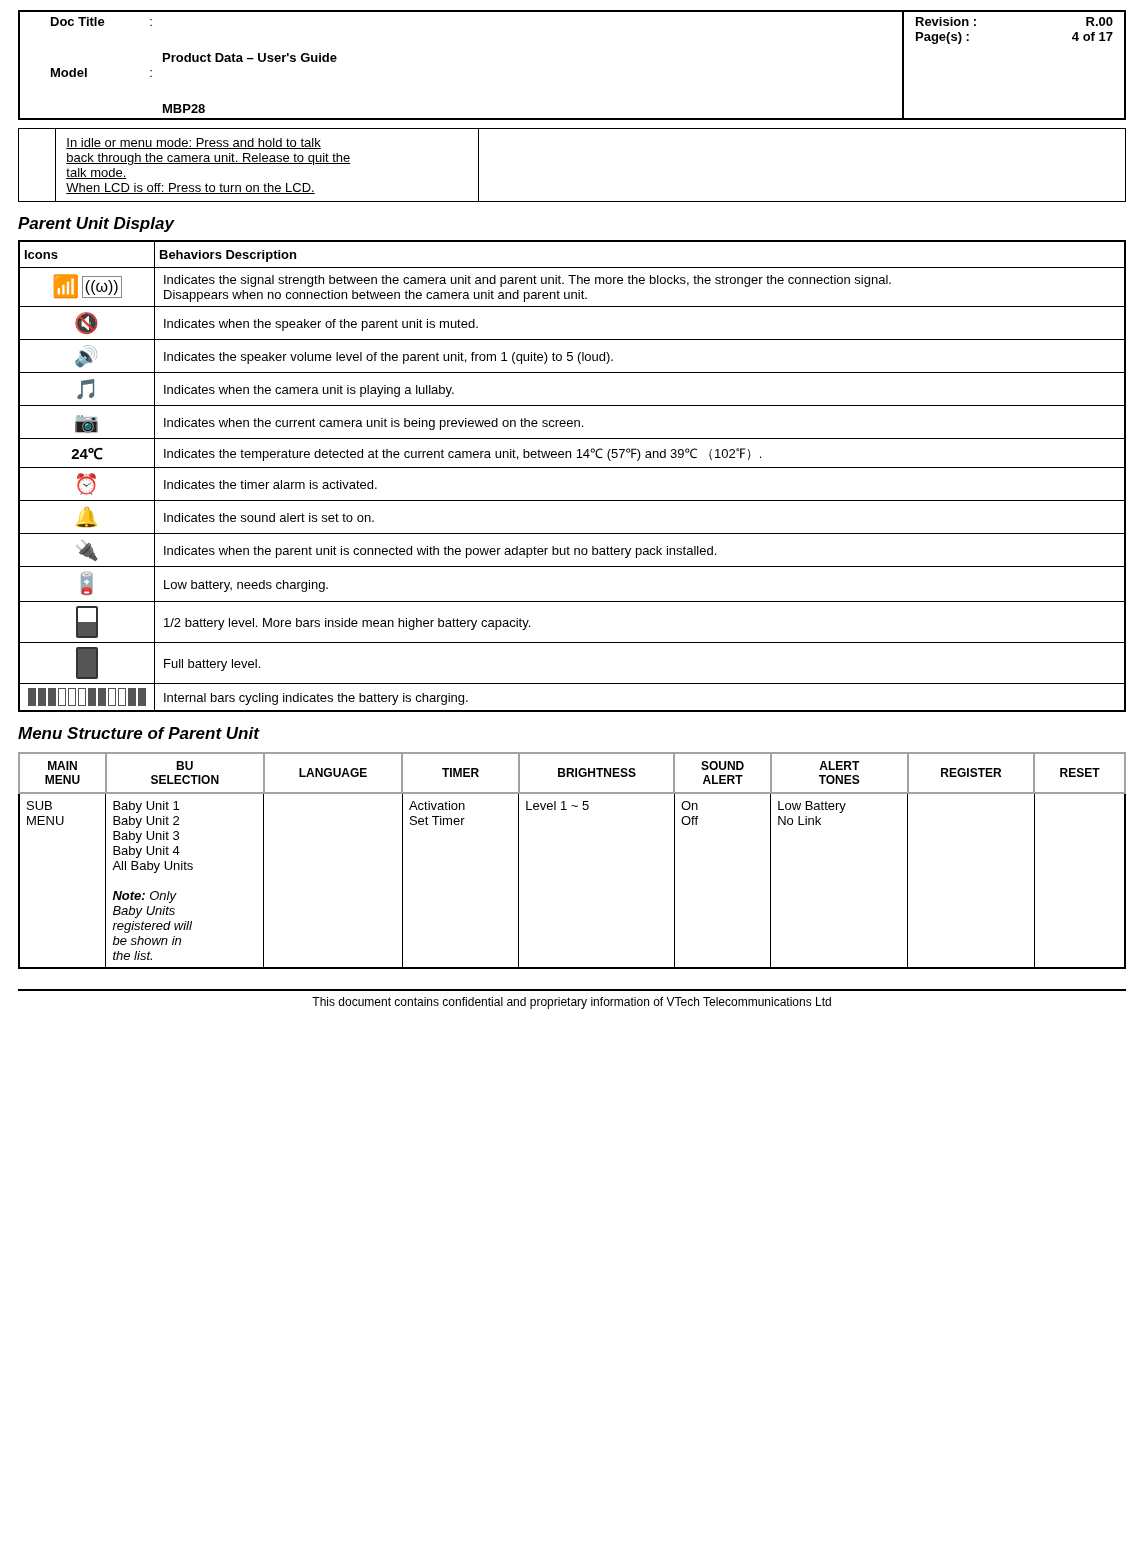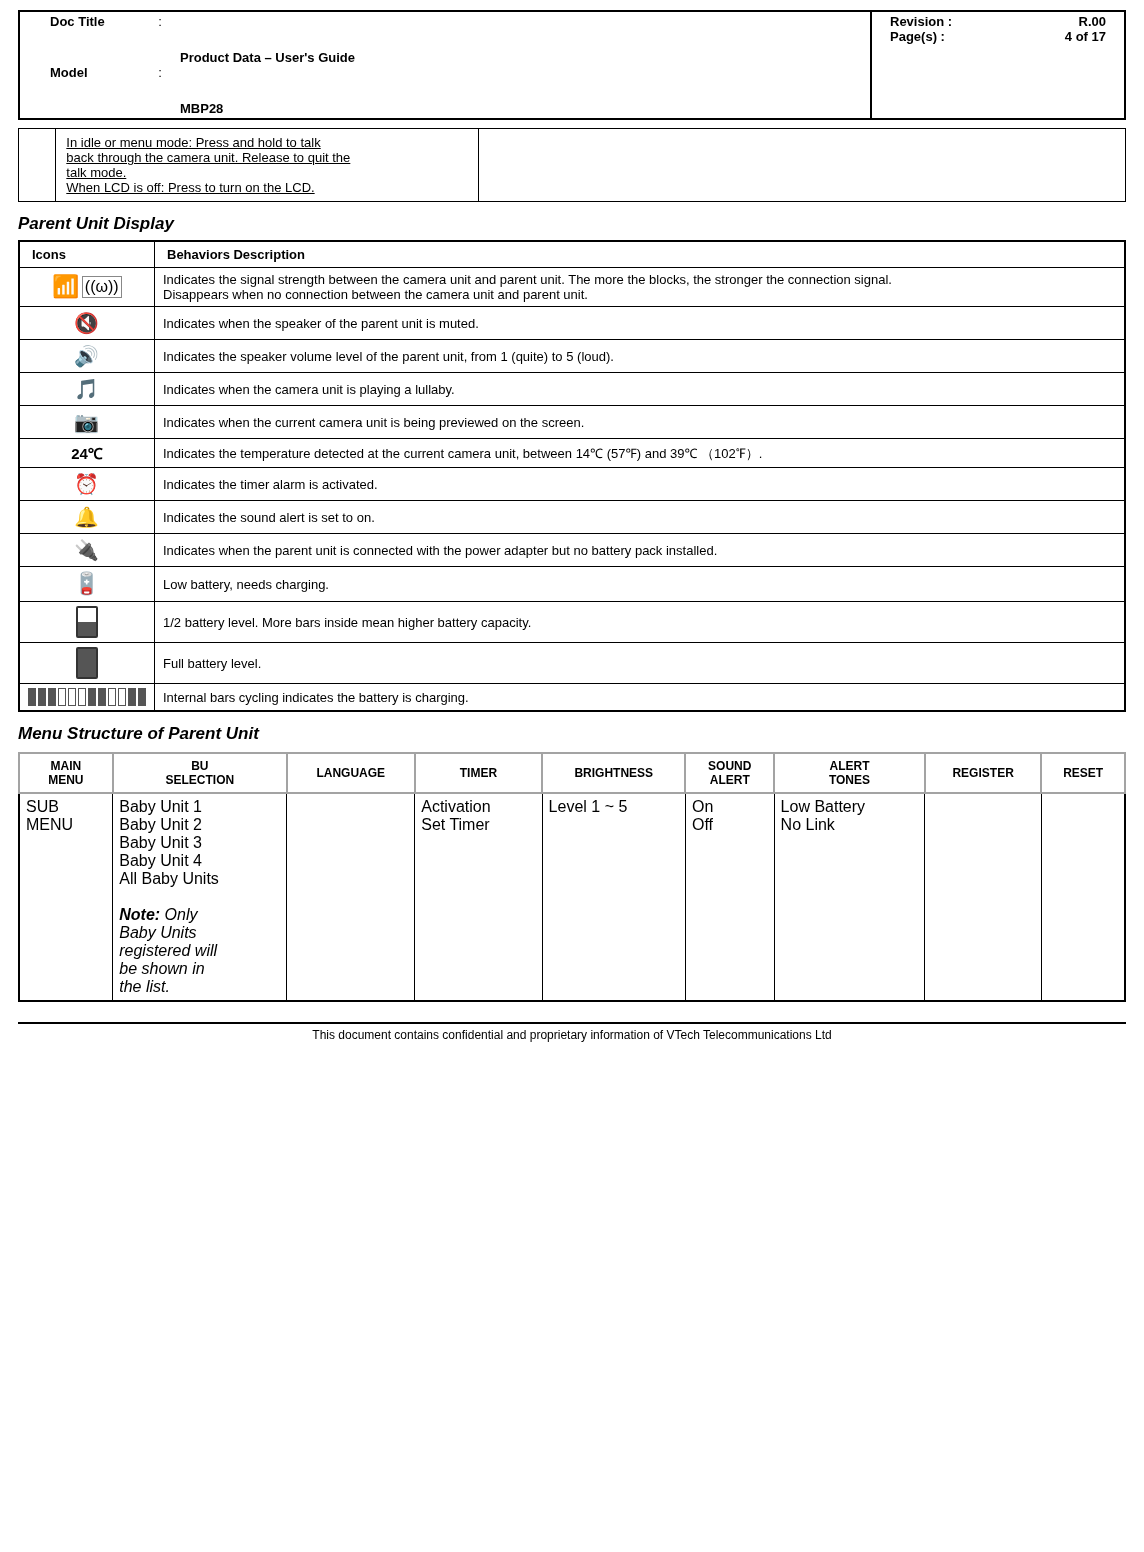--- a/index.html
+++ b/index.html
@@ -18,40 +18,40 @@
       border: 2px solid #000;
       margin: 10px 18px 8px 18px;
     }
     .doc-header-left {
       flex: 1;
       border-right: 2px solid #000;
       padding: 2px 8px;
     }
     .doc-header-left .row {
       display: flex;
-      gap: 12px;
+      gap: 3px;
       padding-left: 22px;
     }
     .doc-header-left .label {
       width: 90px;
       font-weight: bold;
       font-size: 13px;
     }
     .doc-header-left .colon {
       width: 16px;
       text-align: center;
     }
     .doc-header-left .value {
       font-weight: bold;
       font-size: 13px;
       margin-top: 36px;
     }
     .doc-header-right {
-      width: 252px;
-      padding: 2px 18px;
+      width: 220px;
+      padding: 2px 11px;
     }
     .doc-header-right .row {
       display: flex;
       justify-content: space-between;
       font-size: 13px;
       font-weight: bold;
     }
 
     
     .top-table {
@@ -88,21 +88,21 @@
 
     
     .icons-table {
       margin: 4px 18px;
       border-collapse: collapse;
       width: calc(100% - 36px);
       border: 2px solid #000;
     }
     .icons-table th {
       border: 1px solid #000;
-      padding: 5px 12px;
+      padding: 5px 4px;
       text-align: left;
       font-size: 13px;
       font-weight: bold;
       background: #fff;
     }
     .icons-table td {
       border: 1px solid #000;
       padding: 4px 8px;
       vertical-align: middle;
       font-size: 13px;
@@ -141,21 +141,21 @@
       text-align: center;
       font-size: 12px;
       font-weight: bold;
       background: #fff;
       vertical-align: middle;
     }
     .menu-table td {
       border: 1px solid #000;
       padding: 4px 6px;
       vertical-align: top;
-      font-size: 16px;
+      font-size: 13px;
     }
 
     
     .footer {
       margin: 20px 18px 8px 18px;
       border-top: 2px solid #000;
       padding-top: 4px;
       text-align: center;
       font-size: 12px;
     }

